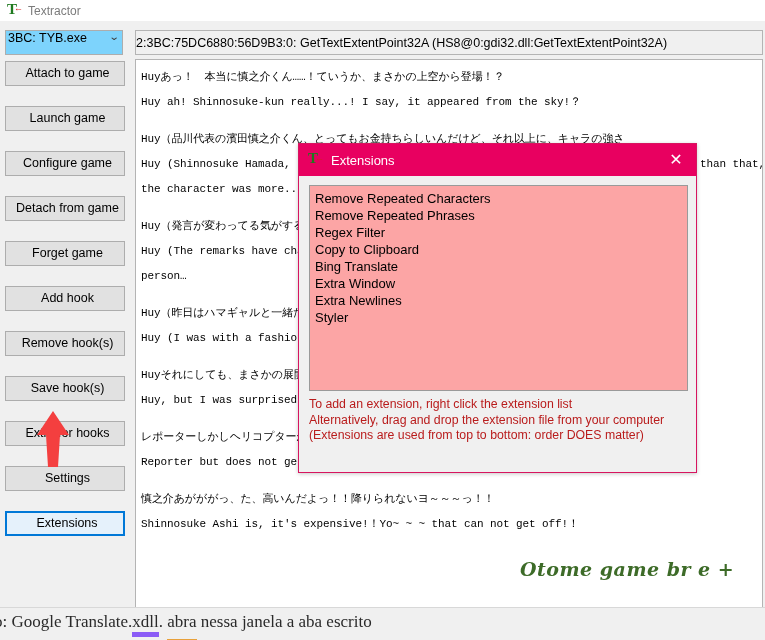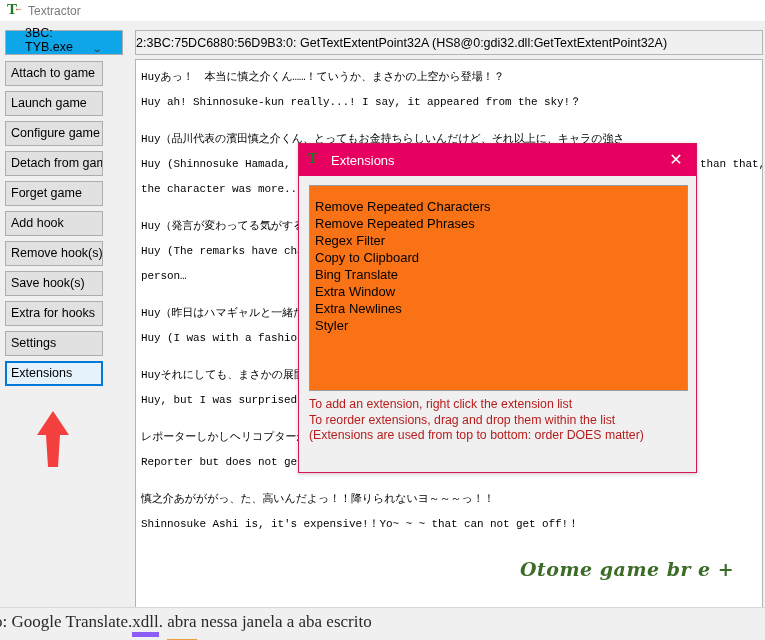--- a/index.html
+++ b/index.html
@@ -68,54 +68,54 @@
     left: 0; top: 21px;
     width: 131px;
     height: 619px;
     background: #f0f0f0;
     box-sizing: border-box;
   }
   .combo {
     position: absolute;
     left: 5px; top: 9px;
     width: 118px; height: 25px;
-    background: #0ea5e9;
+    background: #7dd3fc;
     border: 1px solid #adadad;
     box-sizing: border-box;
     display: flex;
-    align-items: flex-end;
-    padding: 0 19px;
+    align-items: flex-start;
+    padding: 0 2px;
     font-size: 12.5px;
     color: #000;
     cursor: default;
   }
   .combo .combo-label { flex: 1 1 auto; }
   .combo .chev {
     font-size: 10px;
     color: #3c3c3c;
     transform: scaleX(1.35);
     margin-right: 2px;
   }
   .sidebar-buttons {
     position: absolute;
     left: 5px; top: 40px;
     width: 118px;
   }
   .side-btn {
     display: block;
-    width: 98px;
+    width: 120px;
     height: 25px;
-    margin-bottom: 5px;
+    margin-bottom: 20px;
     background: #e1e1e1;
     border: 1px solid #adadad;
     box-sizing: border-box;
     font-family: "Liberation Sans", sans-serif;
     font-size: 12.5px;
     color: #000;
-    text-align: left;
+    text-align: center;
     padding-left: 5px;
     line-height: 23px;
     cursor: default;
     white-space: nowrap;
     overflow: hidden;
   }
   .side-btn.active {
     background: #e5f1fb;
     border: 2px solid #0078d7;
     line-height: 21px;
@@ -289,24 +289,24 @@
     line-height: 16px;
     cursor: default;
     font-family: "Liberation Sans", sans-serif;
   }
   .ext-list {
     position: absolute;
     left: 10px;
     top: 41px;
     width: 379px;
     height: 206px;
-    background: #f97316;
+    background: #fca5a5;
     border: 1px solid #9a9a9a;
     box-sizing: border-box;
-    padding: 12px 0 0 4px;
+    padding: 4px 0 0 4px;
     overflow: hidden;
   }
   .ext-item {
     font-family: "Liberation Sans", sans-serif;
     font-size: 13px;
     line-height: 17px;
     color: #000;
     padding-left: 1px;
     cursor: default;
     white-space: nowrap;
@@ -418,21 +418,21 @@
         <div class="ext-item">Regex Filter</div>
         <div class="ext-item">Copy to Clipboard</div>
         <div class="ext-item">Bing Translate</div>
         <div class="ext-item">Extra Window</div>
         <div class="ext-item">Extra Newlines</div>
         <div class="ext-item">Styler</div>
       </div>
 
     <div class="dlg-help" id="dlg-help">
         <div class="help-line">To add an extension, right click the extension list</div>
-        <div class="help-line">To reorder extensions, drag and drop them within the list</div>
+        <div class="help-line">Alternatively, drag and drop the extension file from your computer</div>
         <div class="help-line">(Extensions are used from top to bottom: order DOES matter)</div>
       </div>
   </div>
 
   <div class="statusbar">
     <div class="status-text">
       <span>o: Google Translate.</span><span class="sp-red">xdll</span><span>. </span><span class="sp-orange">abra</span><span> nessa janela a aba escrito</span>
     </div>
   </div>
 

